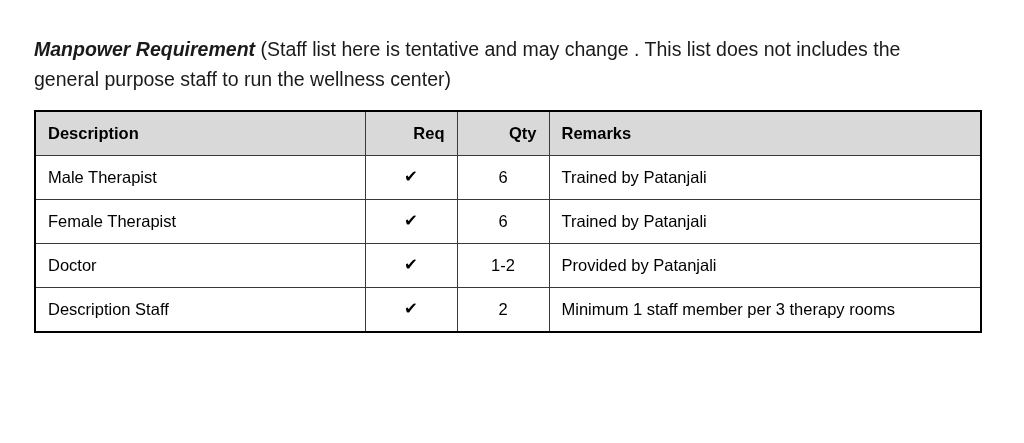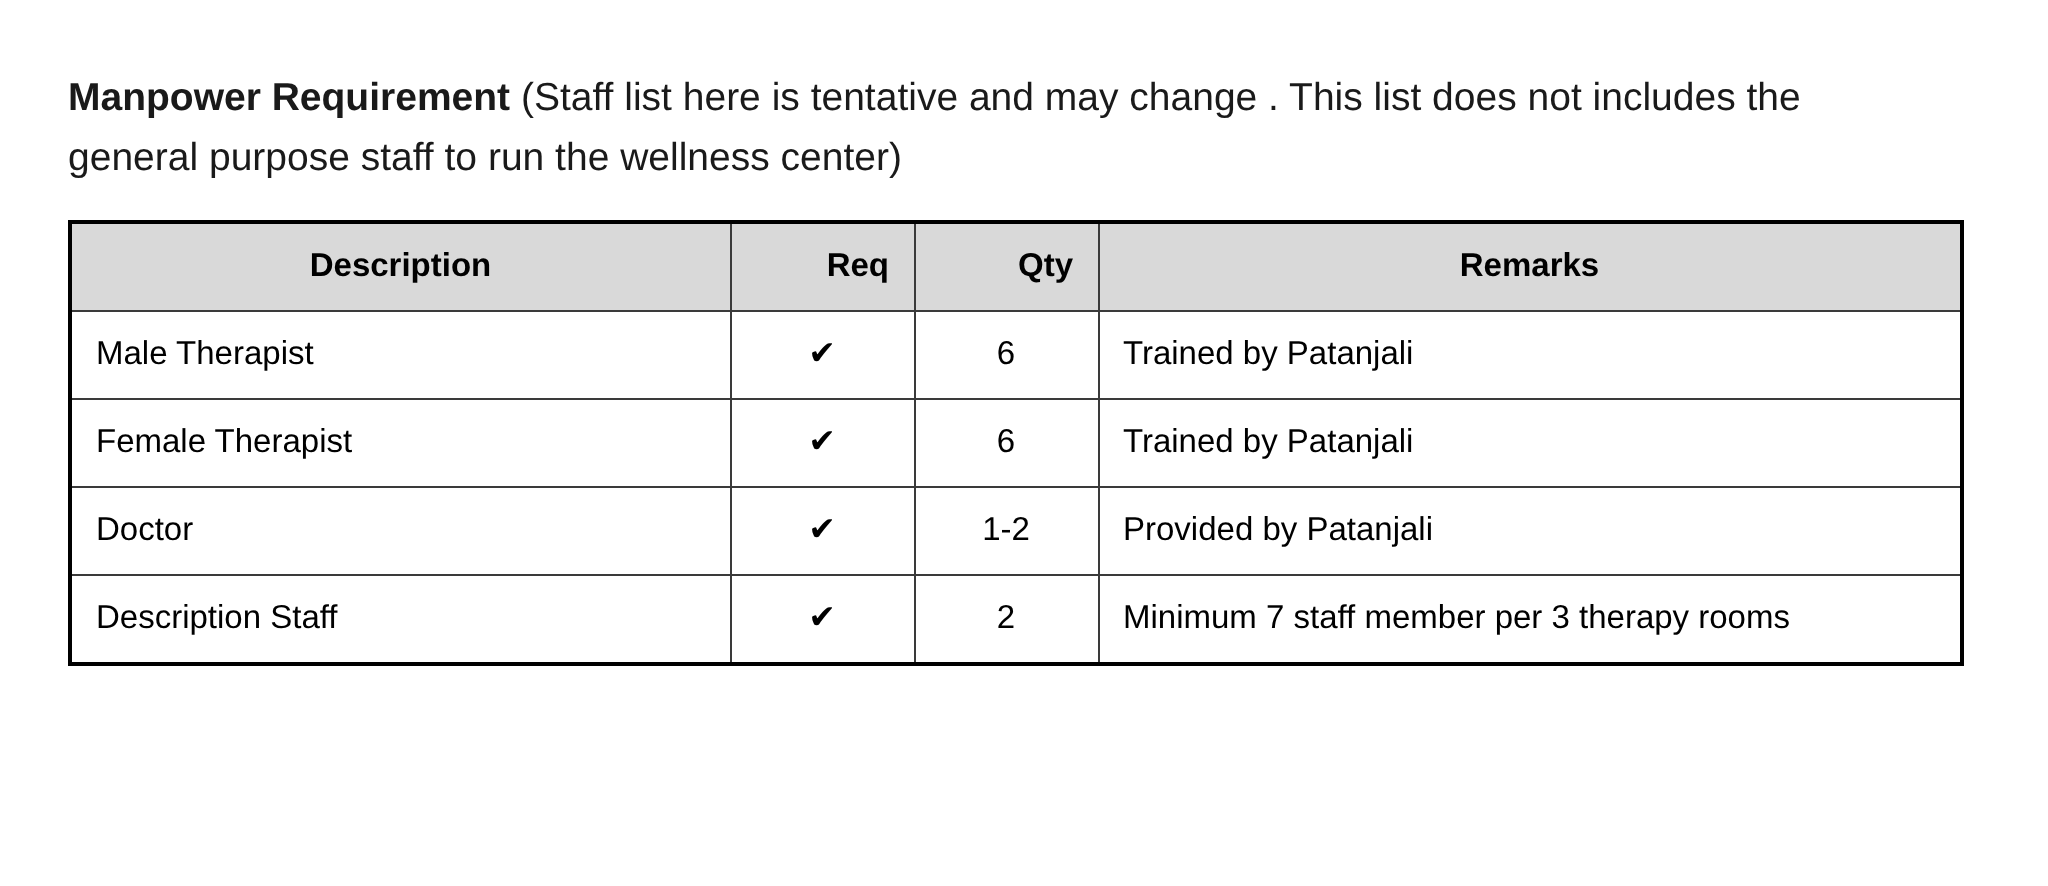--- a/index.html
+++ b/index.html
@@ -20,40 +20,41 @@
   }
   .intro {
     font-size: 19.5px;
     line-height: 30px;
     color: #1a1a1a;
     max-width: 900px;
     margin-bottom: 16px;
   }
   .intro .lead {
     font-weight: bold;
+    font-style: italic;
   }
   table.manpower {
     border-collapse: collapse;
     width: 946px;
     table-layout: fixed;
     border: 2px solid #000000;
   }
   table.manpower th,
   table.manpower td {
     border: 1px solid #3a3a3a;
     padding: 10px 12px;
     font-size: 16.5px;
     line-height: 22px;
     vertical-align: middle;
     height: 23px;
   }
   table.manpower thead th {
     background: #d9d9d9;
     font-weight: bold;
-    text-align: center;
+    text-align: left;
     font-size: 16.5px;
   }
   table.manpower thead th.center {
     text-align: right;
   }
   col.c-desc  { width: 330px; }
   col.c-req   { width: 92px;  }
   col.c-qty   { width: 92px;  }
   col.c-rem   { width: 432px; }
   td.center {
@@ -106,18 +107,18 @@
       <tr>
         <td>Doctor</td>
         <td class="check">✔</td>
         <td class="center">1-2</td>
         <td>Provided by Patanjali</td>
       </tr>
       <tr>
         <td>Description Staff</td>
         <td class="check">✔</td>
         <td class="center">2</td>
-        <td>Minimum 7 staff member per 3 therapy rooms</td>
+        <td>Minimum 1 staff member per 3 therapy rooms</td>
       </tr>
     </tbody>
   </table>
 
 </div>
 
 </body></html>

